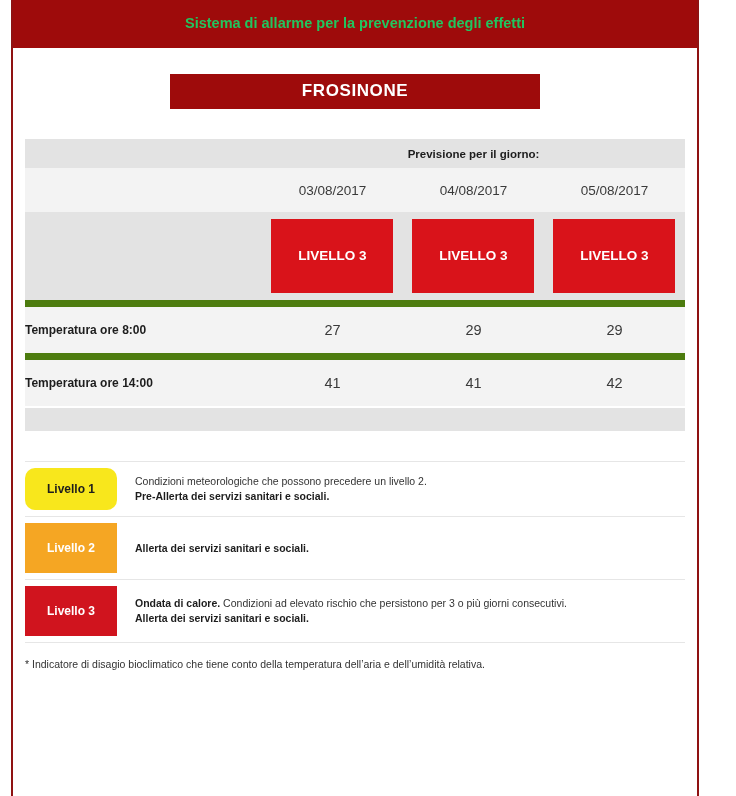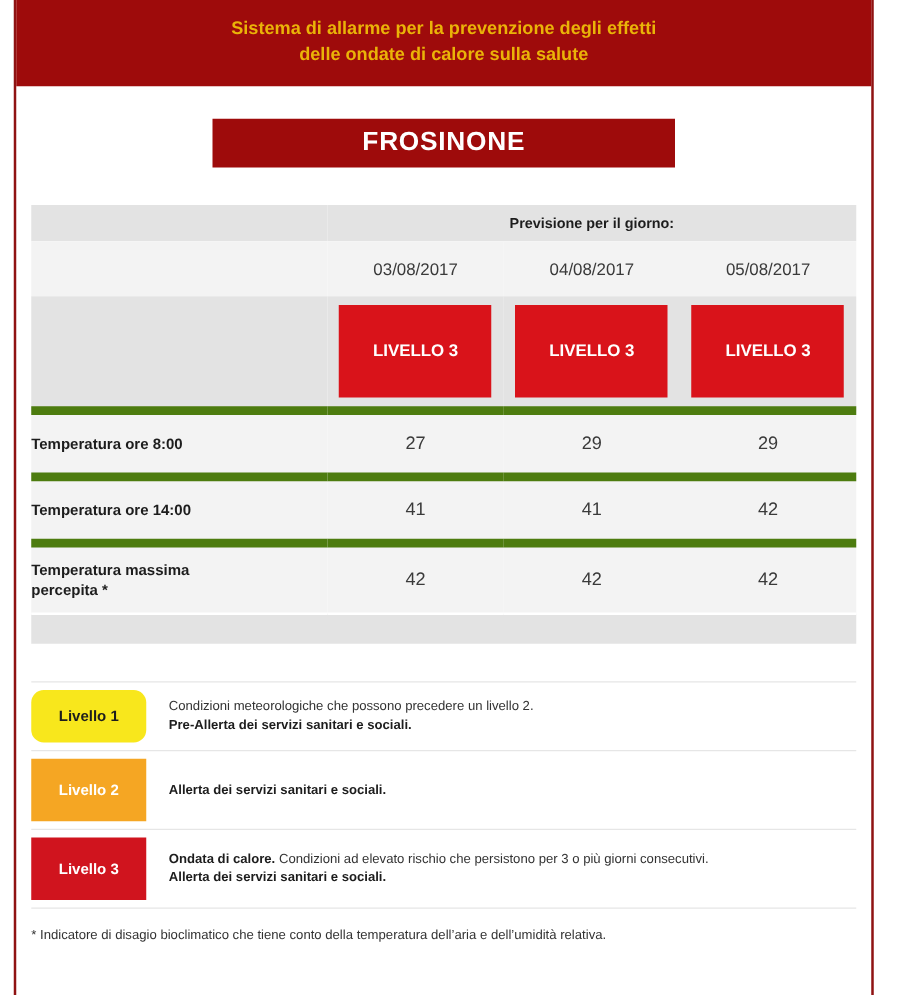--- a/index.html
+++ b/index.html
@@ -39,41 +39,41 @@
     left: 13px;
     top: 0;
     width: 684px;
     height: 796px;
     box-sizing: border-box;
   }
 
   
   .banner {
     background: #9e0b0b;
-    color: #eab308;
+    color: #22c55e;
     text-align: center;
     font-weight: bold;
     font-size: 14.5px;
     line-height: 21px;
     padding: 13px 40px 14px 40px;
     box-sizing: border-box;
   }
   .banner-line { display: block; white-space: nowrap; }
 
   
   .city-wrap {
     padding-top: 26px;
     text-align: center;
   }
   .city-badge {
     display: inline-block;
     width: 370px;
     background: #9e0b0b;
     color: #ffffff;
-    font-size: 21px;
+    font-size: 17px;
     font-weight: bold;
     letter-spacing: 0.6px;
     padding: 7px 0 8px 0;
     box-sizing: border-box;
   }
 
   
   .table-wrap { padding-top: 30px; }
   table.forecast {
     width: 660px;
@@ -213,21 +213,20 @@
 
 <div class="page">
 
   <div class="side-rule left"></div>
   <div class="side-rule right"></div>
 
   <div class="content">
 
     <div class="banner">
       <span class="banner-line">Sistema di allarme per la prevenzione degli effetti</span>
-      <span class="banner-line">delle ondate di calore sulla salute</span>
     </div>
 
     <div class="city-wrap">
       <div class="city-badge">FROSINONE</div>
     </div>
 
     <div class="table-wrap">
       <table class="forecast">
         <colgroup>
           <col class="col-label">
@@ -268,29 +267,20 @@
             <td class="temp-value">29</td>
           </tr>
 
           <tr class="row-temp">
             <td class="temp-label">Temperatura ore 14:00</td>
             <td class="temp-value">41</td>
             <td class="temp-value">41</td>
             <td class="temp-value">42</td>
           </tr>
 
-          <tr class="row-temp tall">
-            <td class="temp-label">
-              <span>Temperatura massima</span><br>
-              <span>percepita *</span>
-            </td>
-            <td class="temp-value">42</td>
-            <td class="temp-value">42</td>
-            <td class="temp-value">42</td>
-          </tr>
 
           <tr class="row-spacer">
             <td colspan="4"></td>
           </tr>
         </tbody>
       </table>
     </div>
 
     <div class="legend-wrap">
 

